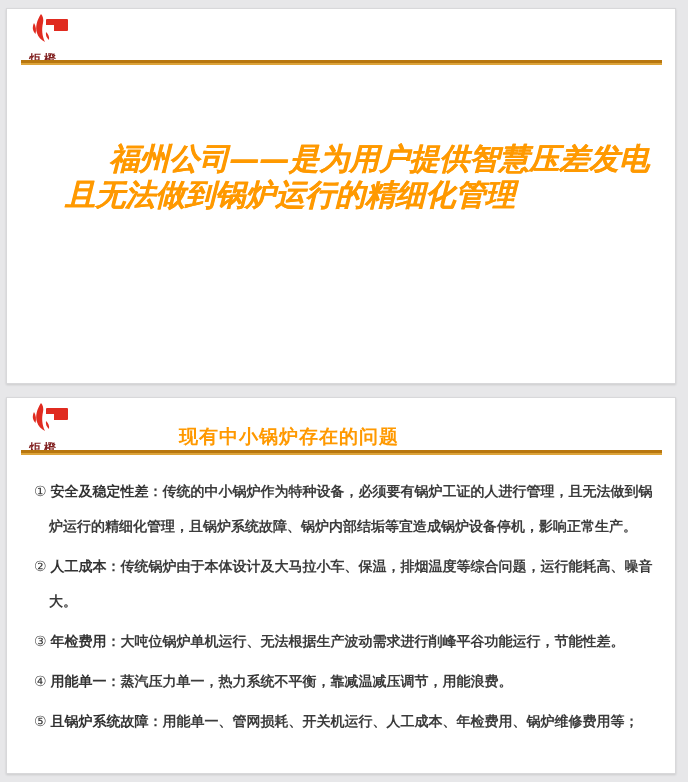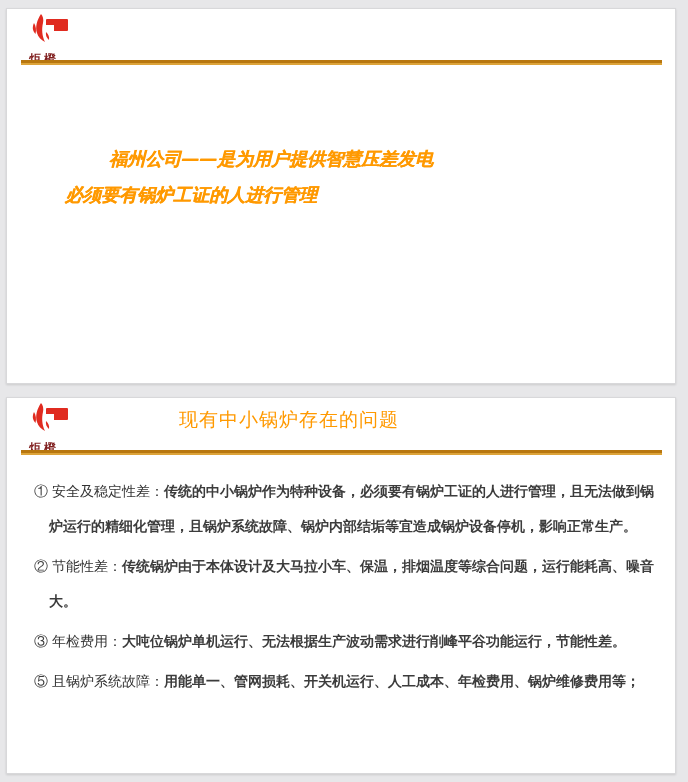--- a/index.html
+++ b/index.html
@@ -28,42 +28,42 @@
     background:linear-gradient(to bottom, #b8770f 0%, #b8770f 55%, #dda43a 55%, #dda43a 100%);
   }
   .slide-1 .divider { top:51px; }
   .slide-2 .divider { top:52px; }
 
   
   .headline {
     position:absolute; left:58px; top:132px; width:548px;
     font-family:"DejaVu Serif","Liberation Serif",serif;
     font-style:italic; font-weight:bold;
-    font-size:18px; line-height:36px; color:#ff9900;
+    font-size:30px; line-height:36px; color:#ff9900;
     text-shadow:0.5px 0 0 #ff9900;
   }
   .headline .hl-line { white-space:nowrap; }
   .headline .hl-line.first { padding-left:44px; }
 
   
   .s2-title {
-    position:absolute; left:172px; top:9px;
-    font-size:19px; font-weight:normal; color:#ff9900;
+    position:absolute; left:172px; top:26px;
+    font-size:19px; font-weight:bold; color:#ff9900;
     letter-spacing:1px; white-space:nowrap;
   }
 
   
   .issue-list { position:absolute; left:27px; top:76px; width:628px; }
   .issue-item {
     padding-left:15px; text-indent:-15px;
     font-size:14px; line-height:35px; color:#3c3c3c;
     margin-bottom:5px;
   }
   .issue-item .num { font-weight:normal; }
-  .issue-item .label { font-weight:normal; color:#333333; }
+  .issue-item .label { font-weight:bold; color:#333333; }
   .issue-item .text { font-weight:bold; }
 </style>
 </head>
 <body>
 
 <div class="canvas">
 
   <div class="slide slide-1">
 
     <div class="logo">
@@ -79,21 +79,21 @@
 
         <rect x="17" y="11" width="8" height="6" fill="#ffffff"></rect>
       </svg>
       <div class="logo-label">炬橙</div>
     </div>
 
     <div class="divider"></div>
 
     <div class="headline">
       <div class="hl-line first">福州公司——是为用户提供智慧压差发电</div>
-      <div class="hl-line">必须要有锅炉工证的人进行管理</div>
+      <div class="hl-line">且无法做到锅炉运行的精细化管理</div>
     </div>
   </div>
 
   <div class="slide slide-2">
 
     <div class="logo">
       <svg viewBox="0 0 40 30" aria-hidden="true">
         <path d="M5,9 C3,13 3.5,17 6.5,20 C7.5,16 7,12 5,9 Z" fill="#e02b20"></path>
         <path d="M12,0 C8,6 6,13 8,19 C9,23 12,26 16,28 C13,22 12.5,15 14,9 C14.8,5.5 14,2 12,0 Z" fill="#e02b20"></path>
         <path d="M17,18 C16.5,21 17.5,24 20,26 C20.5,23 19.5,20 17,18 Z" fill="#e02b20"></path>
@@ -104,24 +104,25 @@
     </div>
 
     <div class="s2-title">现有中小锅炉存在的问题</div>
 
     <div class="divider"></div>
 
     <div class="issue-list">
 
       <p class="issue-item"><span class="num">①</span> <span class="label">安全及稳定性差：</span><span class="text">传统的中小锅炉作为特种设备，必须要有锅炉工证的人进行管理，且无法做到锅炉运行的精细化管理，且锅炉系统故障、锅炉内部结垢等宜造成锅炉设备停机，影响正常生产。</span></p>
 
-      <p class="issue-item"><span class="num">②</span> <span class="label">节能性差：</span><span class="text">传统锅炉由于本体设计及大马拉小车、保温，排烟温度等综合问题，运行能耗高、噪音大。</span></p>
+      <p class="issue-item"><span class="num">②</span> <span class="label">人工成本：</span><span class="text">传统锅炉由于本体设计及大马拉小车、保温，排烟温度等综合问题，运行能耗高、噪音大。</span></p>
 
       <p class="issue-item"><span class="num">③</span> <span class="label">年检费用：</span><span class="text">大吨位锅炉单机运行、无法根据生产波动需求进行削峰平谷功能运行，节能性差。</span></p>
 
+      <p class="issue-item"><span class="num">④</span> <span class="label">用能单一：</span><span class="text">蒸汽压力单一，热力系统不平衡，靠减温减压调节，用能浪费。</span></p>
 
       <p class="issue-item"><span class="num">⑤</span> <span class="label">且锅炉系统故障：</span><span class="text">用能单一、管网损耗、开关机运行、人工成本、年检费用、锅炉维修费用等；</span></p>
 
 
     </div>
   </div>
 
 </div>
 
 </body></html>

